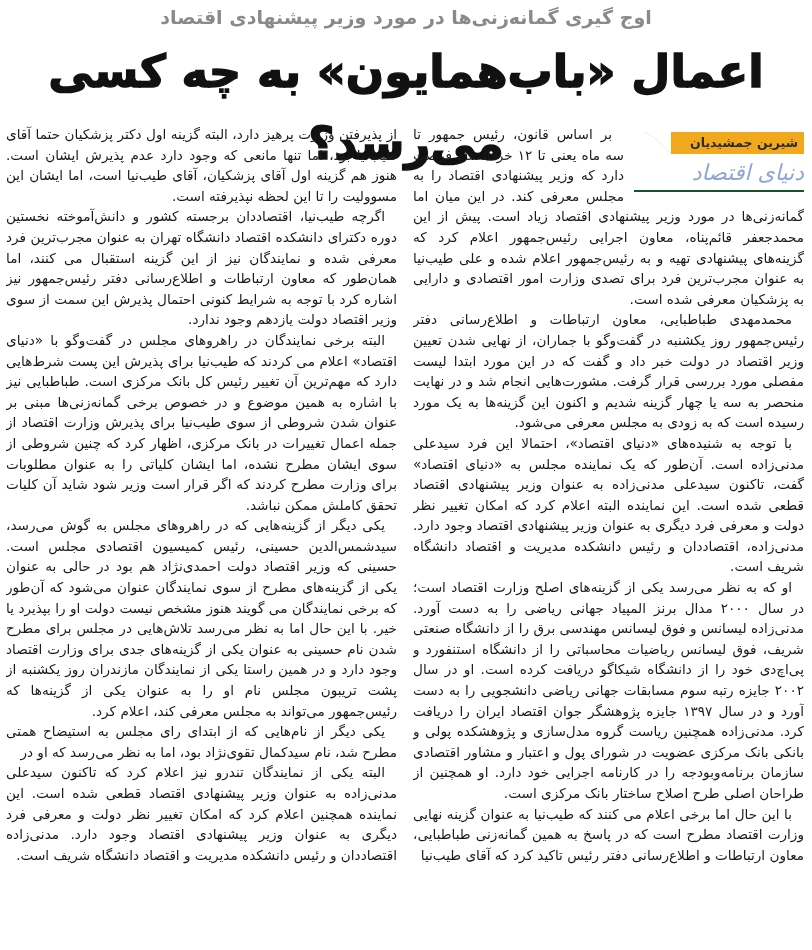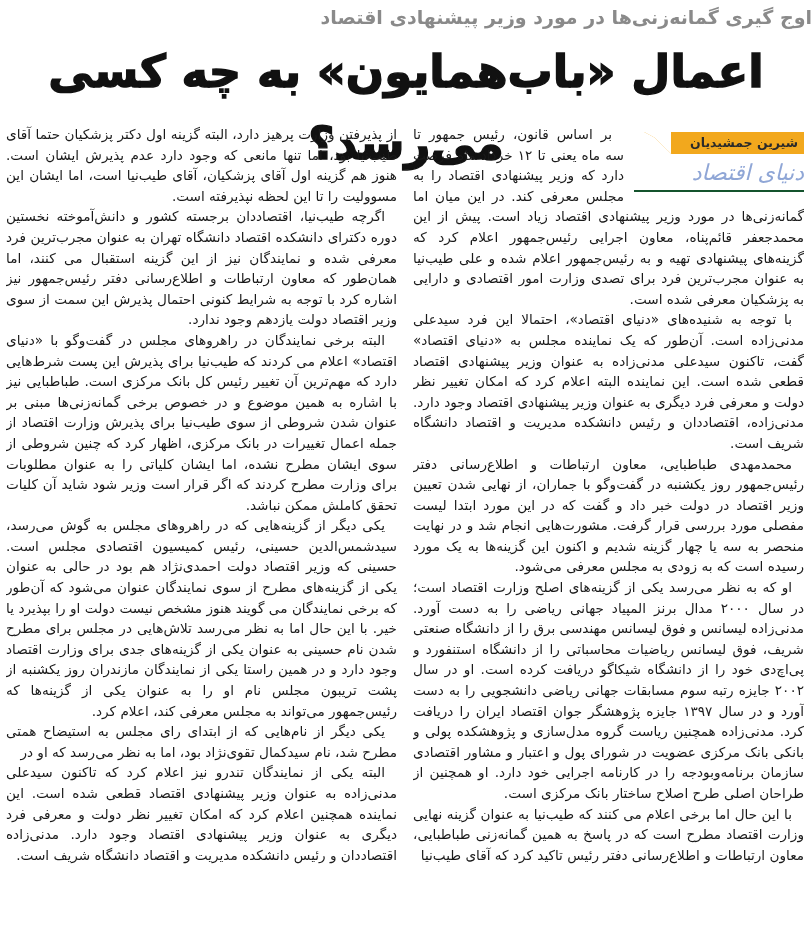--- a/index.html
+++ b/index.html
@@ -1,21 +1,21 @@
 <!DOCTYPE html>
 <html lang="fa" dir="rtl"><head>
 <meta charset="utf-8">
 <style>
   html, body { margin: 0; padding: 0; background: #ffffff; }
   body {
     width: 812px; height: 950px; overflow: hidden; position: relative;
     font-family: "DejaVu Sans", sans-serif; color: #1a1a1a;
   }
   .kicker {
-    position: absolute; top: 2px; left: 0; right: 0; 
+    position: absolute; top: 2px; left: 0; right: 0; text-align: center;
     font-family: "DejaVu Sans", sans-serif; font-weight: bold;
     font-size: 19px; color: #8a8a8a; line-height: 30px;
   }
   .headline {
     position: absolute; top: 36px; left: 0; right: 0; text-align: center;
     font-family: "DejaVu Sans", sans-serif; font-weight: 900;
     font-size: 45px; color: #111111; line-height: 72px; letter-spacing: -1px;
     -webkit-text-stroke: 1.4px #111111;
   }
   .columns {
@@ -60,22 +60,22 @@
 <div class="headline">اعمال «باب‌همایون» به چه کسی می‌رسد؟</div>
 
 <div class="columns">
   <div class="col">
     <div class="byline">
       <div class="banner" style="background: rgb(242, 168, 29);"></div>
       <span class="author">شیرین جمشیدیان</span>
       <div class="logo" style="color: rgb(143, 166, 214);">دنیای اقتصاد</div>
     </div>
     <p>بر اساس قانون، رئیس جمهور تا سه ماه یعنی تا ۱۲ خرداد ماه فرصت دارد که وزیر پیشنهادی اقتصاد را به مجلس معرفی کند. در این میان اما گمانه‌زنی‌ها در مورد وزیر پیشنهادی اقتصاد زیاد است. پیش از این محمدجعفر قائم‌پناه، معاون اجرایی رئیس‌جمهور اعلام کرد که گزینه‌های پیشنهادی تهیه و به رئیس‌جمهور اعلام شده و علی طیب‌نیا به عنوان مجرب‌ترین فرد برای تصدی وزارت امور اقتصادی و دارایی به پزشکیان معرفی شده است.</p>
+    <p>محمدمهدی طباطبایی، معاون ارتباطات و اطلاع‌رسانی دفتر رئیس‌جمهور روز یکشنبه در گفت‌وگو با جماران، از نهایی شدن تعیین وزیر اقتصاد در دولت خبر داد و گفت که در این مورد ابتدا لیست مفصلی مورد بررسی قرار گرفت. مشورت‌هایی انجام شد و در نهایت منحصر به سه یا چهار گزینه شدیم و اکنون این گزینه‌ها به یک مورد رسیده است که به زودی به مجلس معرفی می‌شود.</p>
     <p>با توجه به شنیده‌های «دنیای اقتصاد»، احتمالا این فرد سیدعلی مدنی‌زاده است. آن‌طور که یک نماینده مجلس به «دنیای اقتصاد» گفت، تاکنون سیدعلی مدنی‌زاده به عنوان وزیر پیشنهادی اقتصاد قطعی شده است. این نماینده البته اعلام کرد که امکان تغییر نظر دولت و معرفی فرد دیگری به عنوان وزیر پیشنهادی اقتصاد وجود دارد. مدنی‌زاده، اقتصاددان و رئیس دانشکده مدیریت و اقتصاد دانشگاه شریف است.</p>
-    <p>محمدمهدی طباطبایی، معاون ارتباطات و اطلاع‌رسانی دفتر رئیس‌جمهور روز یکشنبه در گفت‌وگو با جماران، از نهایی شدن تعیین وزیر اقتصاد در دولت خبر داد و گفت که در این مورد ابتدا لیست مفصلی مورد بررسی قرار گرفت. مشورت‌هایی انجام شد و در نهایت منحصر به سه یا چهار گزینه شدیم و اکنون این گزینه‌ها به یک مورد رسیده است که به زودی به مجلس معرفی می‌شود.</p>
     <p>او که به نظر می‌رسد یکی از گزینه‌های اصلح وزارت اقتصاد است؛ در سال ۲۰۰۰ مدال برنز المپیاد جهانی ریاضی را به دست آورد. مدنی‌زاده لیسانس و فوق لیسانس مهندسی برق را از دانشگاه صنعتی شریف، فوق لیسانس ریاضیات محاسباتی را از دانشگاه استنفورد و پی‌اچ‌دی خود را از دانشگاه شیکاگو دریافت کرده است. او در سال ۲۰۰۲ جایزه رتبه سوم مسابقات جهانی ریاضی دانشجویی را به دست آورد و در سال ۱۳۹۷ جایزه پژوهشگر جوان اقتصاد ایران را دریافت کرد. مدنی‌زاده همچنین ریاست گروه مدل‌سازی و پژوهشکده پولی و بانکی بانک مرکزی عضویت در شورای پول و اعتبار و مشاور اقتصادی سازمان برنامه‌وبودجه را در کارنامه اجرایی خود دارد. او همچنین از طراحان اصلی طرح اصلاح ساختار بانک مرکزی است.</p>
     <p>با این حال اما برخی اعلام می‌ کنند که طیب‌نیا به عنوان گزینه نهایی وزارت اقتصاد مطرح است که در پاسخ به همین گمانه‌زنی طباطبایی، معاون ارتباطات و اطلاع‌رسانی دفتر رئیس تاکید کرد که آقای طیب‌نیا</p>
   </div>
   <div class="col">
     <p class="first">از پذیرفتن وزارت پرهیز دارد، البته گزینه اول دکتر پزشکیان حتما آقای طیب‌نیا بود، اما تنها مانعی که وجود دارد عدم پذیرش ایشان است. هنوز هم گزینه اول آقای پزشکیان، آقای طیب‌نیا است، اما ایشان این مسوولیت را تا این لحظه نپذیرفته است.</p>
     <p>اگرچه طیب‌نیا، اقتصاددان برجسته کشور و دانش‌آموخته نخستین دوره دکترای دانشکده اقتصاد دانشگاه تهران به عنوان مجرب‌ترین فرد معرفی شده و نمایندگان نیز از این گزینه استقبال می‌ کنند، اما همان‌طور که معاون ارتباطات و اطلاع‌رسانی دفتر رئیس‌جمهور نیز اشاره کرد با توجه به شرایط کنونی احتمال پذیرش این سمت از سوی وزیر اقتصاد دولت یازدهم وجود ندارد.</p>
     <p>البته برخی نمایندگان در راهروهای مجلس در گفت‌وگو با «دنیای اقتصاد» اعلام می‌ کردند که طیب‌نیا برای پذیرش این پست شرط‌هایی دارد که مهم‌ترین آن تغییر رئیس کل بانک مرکزی است. طباطبایی نیز با اشاره به همین موضوع و در خصوص برخی گمانه‌زنی‌ها مبنی بر عنوان شدن شروطی از سوی طیب‌نیا برای پذیرش وزارت اقتصاد از جمله اعمال تغییرات در بانک مرکزی، اظهار کرد که چنین شروطی از سوی ایشان مطرح نشده، اما ایشان کلیاتی را به عنوان مطلوبات برای وزارت مطرح کردند که اگر قرار است وزیر شود شاید آن کلیات تحقق کاملش ممکن نباشد.</p>
     <p>یکی دیگر از گزینه‌هایی که در راهروهای مجلس به گوش می‌رسد، سیدشمس‌الدین حسینی، رئیس کمیسیون اقتصادی مجلس است. حسینی که وزیر اقتصاد دولت احمدی‌نژاد هم بود در حالی به عنوان یکی از گزینه‌های مطرح از سوی نمایندگان عنوان می‌شود که آن‌طور که برخی نمایندگان می‌ گویند هنوز مشخص نیست دولت او را بپذیرد یا خیر. با این حال اما به نظر می‌رسد تلاش‌هایی در مجلس برای مطرح شدن نام حسینی به عنوان یکی از گزینه‌های جدی برای وزارت اقتصاد وجود دارد و در همین راستا یکی از نمایندگان مازندران روز یکشنبه از پشت تریبون مجلس نام او را به عنوان یکی از گزینه‌ها که رئیس‌جمهور می‌تواند به مجلس معرفی کند، اعلام کرد.</p>
     <p>یکی دیگر از نام‌هایی که از ابتدای رای مجلس به استیضاح همتی مطرح شد، نام سیدکمال تقوی‌نژاد بود، اما به نظر می‌رسد که او در</p>
     <p>البته یکی از نمایندگان تندرو نیز اعلام کرد که تاکنون سیدعلی مدنی‌زاده به عنوان وزیر پیشنهادی اقتصاد قطعی شده است. این نماینده همچنین اعلام کرد که امکان تغییر نظر دولت و معرفی فرد دیگری به عنوان وزیر پیشنهادی اقتصاد وجود دارد. مدنی‌زاده اقتصاددان و رئیس دانشکده مدیریت و اقتصاد دانشگاه شریف است.</p>

